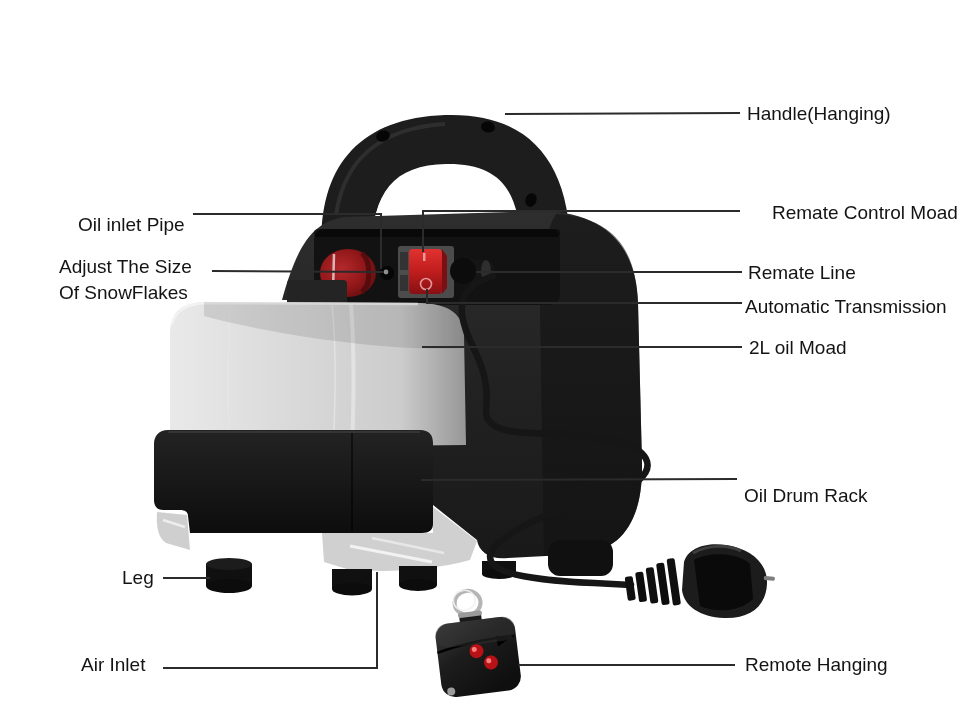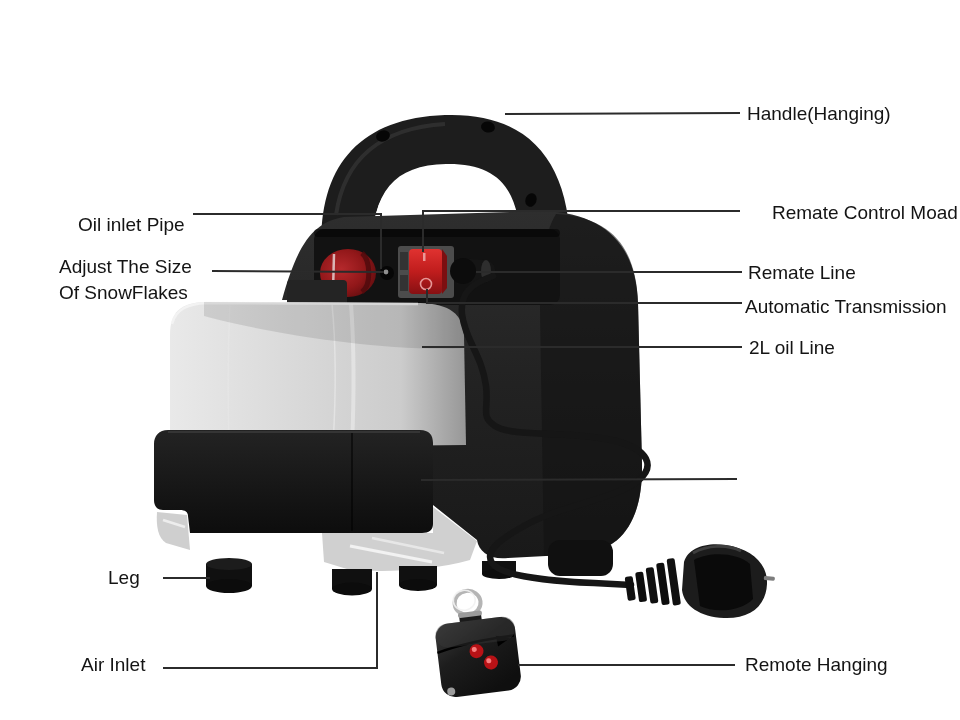--- a/index.html
+++ b/index.html
@@ -8,21 +8,21 @@
   .machine-svg{position:absolute;left:0;top:0;width:960px;height:720px;}
   .lbl{position:absolute;font-size:19px;line-height:23px;color:#141414;white-space:nowrap;}
   .lbl-handle{left:747px;top:102px;}
   .lbl-oil-inlet{left:78px;top:200px;margin-top:13px;}
   .lbl-adjust{left:59px;top:254px;line-height:26px;}
   .lbl-remote-mode{left:744px;top:201px;margin-left:28px;}
   .lbl-power-line{left:748px;top:261px;}
   .lbl-auto-trans{left:745px;top:295px;text-align:right;}
   .lbl-oil-drum{left:749px;top:336px;}
   .lbl-drum-rack{left:744px;top:484px;}
-  .lbl-leg{left:108px;top:566px;}
+  .lbl-leg{left:122px;top:566px;}
   .lbl-air-inlet{left:81px;top:653px;}
   .lbl-remote{left:745px;top:653px;}
 </style>
 </head>
 <body>
 
 <div class="stage">
 
   <svg class="machine-svg" viewBox="0 0 960 720" xmlns="http://www.w3.org/2000/svg">
     <defs>
@@ -210,18 +210,19 @@
 
   <div class="lbl lbl-handle">Handle(Hanging)</div>
   <div class="lbl lbl-oil-inlet">Oil inlet Pipe</div>
   <div class="lbl lbl-adjust">
     <div>Adjust The Size</div>
     <div>Of SnowFlakes</div>
   </div>
   <div class="lbl lbl-remote-mode">Remate Control Moad</div>
   <div class="lbl lbl-power-line">Remate Line</div>
   <div class="lbl lbl-auto-trans">Automatic Transmission</div>
-  <div class="lbl lbl-oil-drum">2L oil Line</div>
+  <div class="lbl lbl-oil-drum">2L oil Moad</div>
+  <div class="lbl lbl-drum-rack">Oil Drum Rack</div>
   <div class="lbl lbl-leg">Leg</div>
   <div class="lbl lbl-air-inlet">Air Inlet</div>
   <div class="lbl lbl-remote">Remote Hanging</div>
 
 </div>
 
 </body></html>

